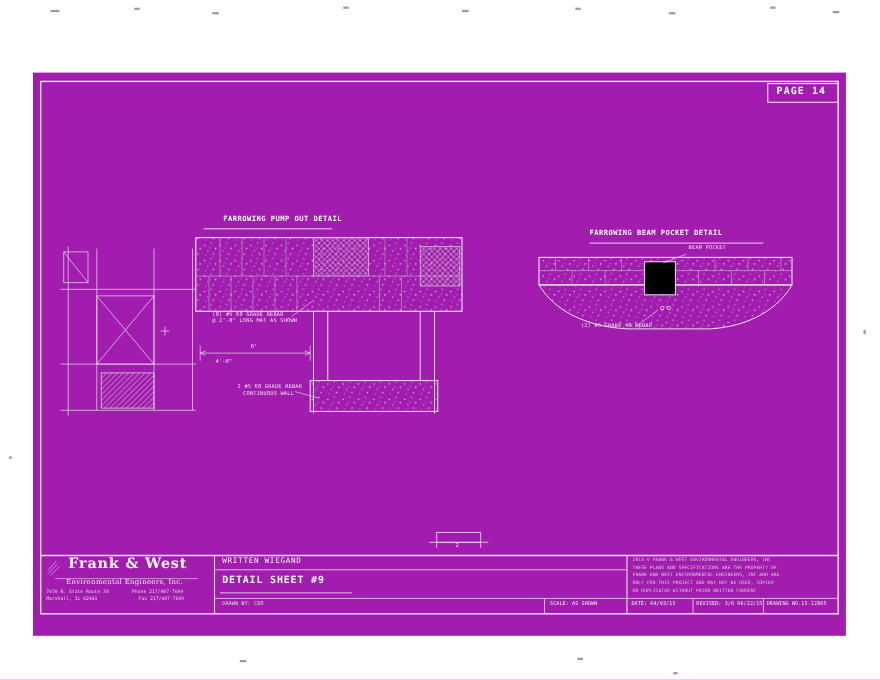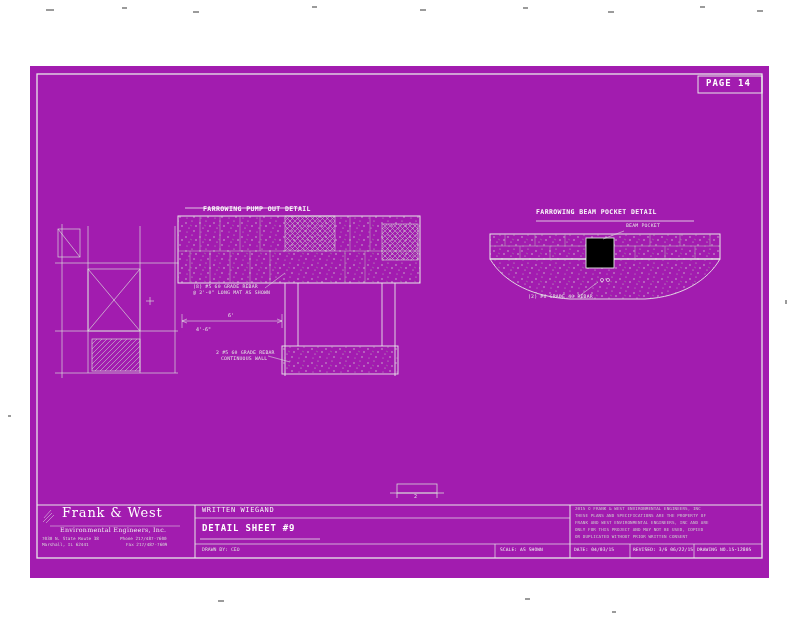--- a/index.html
+++ b/index.html
@@ -14,21 +14,21 @@
   #linework{position:absolute;left:0;top:0;}
   .txt{
     position:absolute;color:#f2f2f2;white-space:nowrap;
     font-family:"DejaVu Sans Mono", monospace;line-height:1.1;
   }
   .hd{font-size:6.5px;font-weight:bold;letter-spacing:.4px;color:#fafafa;}
   .note{font-size:4.8px;color:#e4e4e4;letter-spacing:.2px;}
   .dim{font-size:5px;color:#e9e9e9;}
   .pagelbl{font-size:9px;font-weight:bold;letter-spacing:1px;color:#ffffff;}
   .serif{font-family:"DejaVu Serif", serif;}
-  .company{font-size:13px;font-weight:normal;letter-spacing:.8px;color:#fff;}
+  .company{font-size:13px;font-weight:bold;letter-spacing:.8px;color:#fff;}
   .subtitle{font-size:6.3px;letter-spacing:.3px;color:#eee;}
   .tiny{font-size:4.3px;color:#d9d9d9;}
   .client{font-size:7px;letter-spacing:.6px;color:#f5f5f5;}
   .sheet{font-size:9px;font-weight:bold;letter-spacing:.8px;color:#fff;}
   .drawn{font-size:4.8px;color:#ddd;}
   .strip{font-size:4.6px;color:#eee;letter-spacing:.1px;}
   .copyline{font-size:4.2px;color:#cfcfcf;letter-spacing:.1px;height:7px;}
   .speck{position:absolute;background:#8a8a8a;opacity:.85;}
 </style>
 </head>
@@ -180,21 +180,21 @@
       <line x1="600" y1="478" x2="600" y2="492" stroke-width="0.7"></line>
       <line x1="664" y1="478" x2="664" y2="492" stroke-width="0.7"></line>
       <line x1="170" y1="473" x2="290" y2="473" stroke-width="0.8"></line>
       <line x1="20" y1="460" x2="150" y2="460" stroke-width="0.5"></line>
       <path d="M14 452 l7 -8 M13 456 l9 -9 M16 457 l8 -8" stroke-width="0.5"></path>
     </g>
   </svg>
 
   <div class="txt pagelbl" style="left:676px;top:13px;">PAGE 14</div>
 
-  <div class="txt hd" style="left:155px;top:140px;padding-left:18px;">FARROWING PUMP OUT DETAIL</div>
+  <div class="txt hd" style="left:155px;top:130px;padding-left:18px;">FARROWING PUMP OUT DETAIL</div>
   <div class="txt note" style="left:163px;top:218px;">(8) #5 60 GRADE REBAR</div>
   <div class="txt note" style="left:163px;top:224px;">@ 2'-0" LONG MAT AS SHOWN</div>
   <div class="txt dim" style="left:198px;top:247px;">6'</div>
   <div class="txt dim" style="left:166px;top:261px;">4'-6"</div>
   <div class="txt note" style="left:186px;top:284px;">2 #5 60 GRADE REBAR</div>
   <div class="txt note" style="left:191px;top:290px;">CONTINUOUS WALL</div>
 
   <div class="txt hd" style="left:506px;top:143px;text-align:center;">FARROWING BEAM POCKET DETAIL</div>
   <div class="txt note" style="left:596px;top:157px;">BEAM POCKET</div>
   <div class="txt note" style="left:498px;top:228px;">(2) #6 GRADE 40 REBAR</div>

